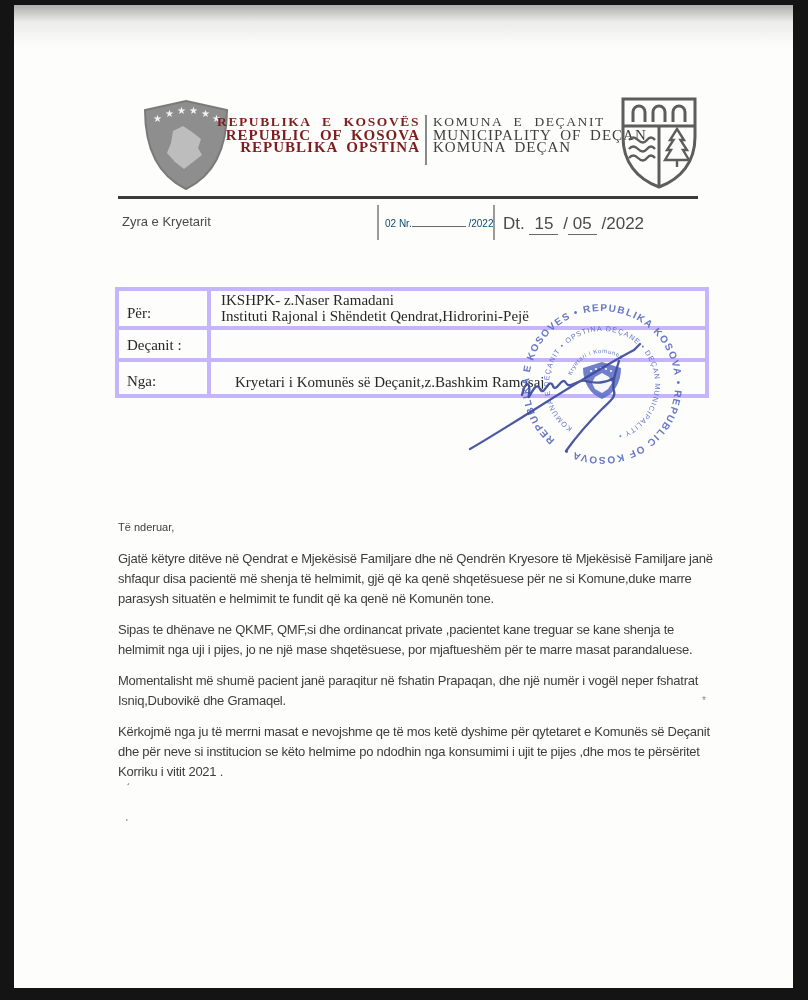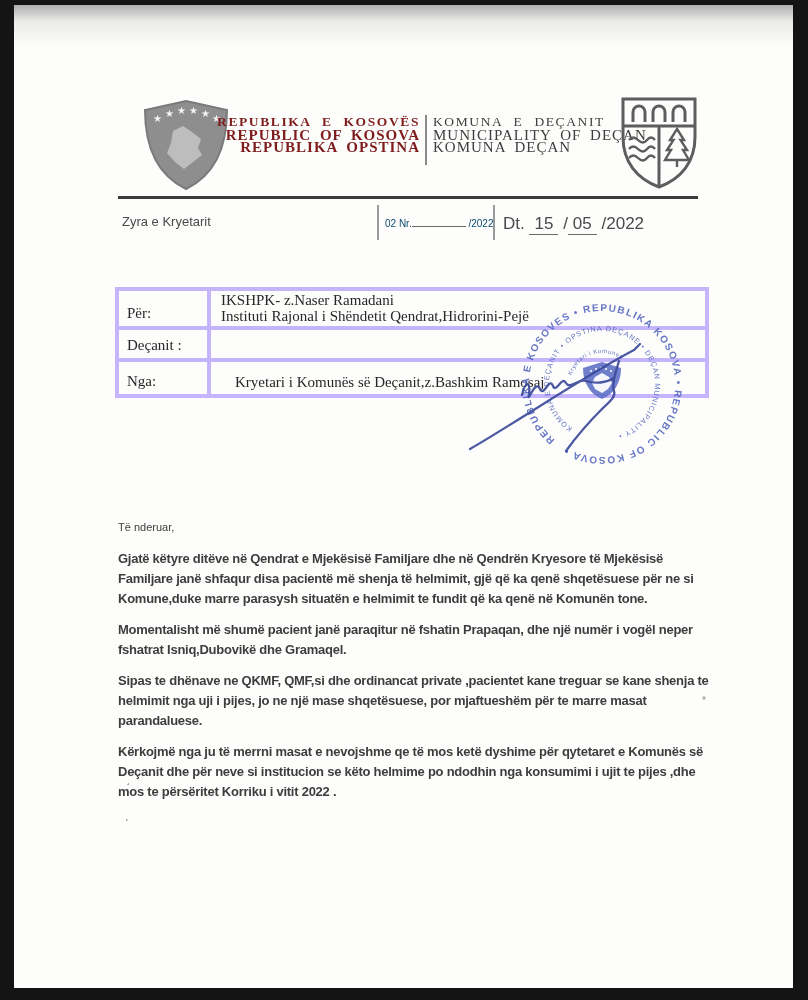--- a/index.html
+++ b/index.html
@@ -53,21 +53,21 @@
   .doc-table tr.r1 td.val{vertical-align:middle;padding:2px 0 2px 10px;}
   .doc-table tr.r1{height:38px;}
   .doc-table tr.r2{height:32px;}
   .doc-table tr.r3{height:36px;}
   .doc-table tr.r4{height:36px;}
   
   .stamp{position:absolute;left:498px;top:290px;width:180px;height:184px;opacity:.87;filter:blur(.2px);}
   .signature{position:absolute;left:450px;top:334px;width:200px;height:128px;}
   
   .salutation{position:absolute;left:104px;top:516px;font-size:11px;color:#3d3d3d;}
-  .body-text{position:absolute;left:104px;top:544px;width:600px;font-weight:bold;}
+  .body-text{position:absolute;left:104px;top:544px;width:600px;}
   .body-text p{
     margin:0 0 11px 0;font-size:13px;line-height:20px;color:#3d3d3d;letter-spacing:-0.25px;
   }
   
   .speck{position:absolute;font-size:9px;color:#555;}
   .speck1{left:112px;top:776px;transform:rotate(40deg);}
   .speck2{left:112px;top:812px;}
   .speck3{left:688px;top:690px;color:#888;font-size:10px;}
 </style>
 </head>
@@ -189,21 +189,21 @@
     <g fill="none" stroke="#3c4b9b" stroke-width="2.3" stroke-linecap="round" opacity="0.92">
       <path d="M6,110 C 48,86 122,36 170,11 L 176,5"></path>
       <path d="M155,22 C 150,38 148,46 150,52 C 152,58 146,62 138,70 C 128,80 112,98 102,112"></path>
       <path d="M58,56 c 3,-14 9,-14 7,-1 c -2,12 6,-16 11,-5 c 4,9 9,-13 13,-3 c 3,8 9,-11 13,-3 c 4,7 12,-5 20,-2 c 9,3 20,2 28,-3"></path>
     </g>
   </svg>
 
   <div class="salutation">Të nderuar,</div>
   <div class="body-text">
     <p>Gjatë këtyre ditëve në Qendrat e Mjekësisë Familjare dhe në Qendrën Kryesore të Mjekësisë Familjare janë shfaqur disa pacientë më shenja të helmimit, gjë që ka qenë  shqetësuese për ne si Komune,duke marre parasysh situatën e helmimit te fundit që ka qenë në Komunën tone.</p>
+    <p>Sipas te dhënave ne QKMF, QMF,si dhe ordinancat private ,pacientet kane treguar se kane shenja te helmimit nga uji i pijes, jo ne një mase shqetësuese, por mjaftueshëm për te marre masat parandaluese.</p>
     <p>Momentalisht më shumë pacient janë paraqitur në fshatin Prapaqan, dhe një numër i vogël neper fshatrat Isniq,Dubovikë dhe Gramaqel.</p>
-    <p>Sipas te dhënave ne QKMF, QMF,si dhe ordinancat private ,pacientet kane treguar se kane shenja te helmimit nga uji i pijes, jo ne një mase shqetësuese, por mjaftueshëm për te marre masat parandaluese.</p>
-    <p>Kërkojmë nga ju të merrni masat e nevojshme qe të mos ketë dyshime për qytetaret e Komunës së Deçanit  dhe për neve si institucion se këto helmime po ndodhin nga konsumimi i ujit te pijes ,dhe mos te përsëritet Korriku i vitit 2022 .</p>
+    <p>Kërkojmë nga ju të merrni masat e nevojshme qe të mos ketë dyshime për qytetaret e Komunës së Deçanit  dhe për neve si institucion se këto helmime po ndodhin nga konsumimi i ujit te pijes ,dhe mos te përsëritet Korriku i vitit 2021 .</p>
   </div>
 
   <div class="speck speck1">'</div>
   <div class="speck speck2">'</div>
   <div class="speck speck3">*</div>
 </div>
 
 </body></html>

